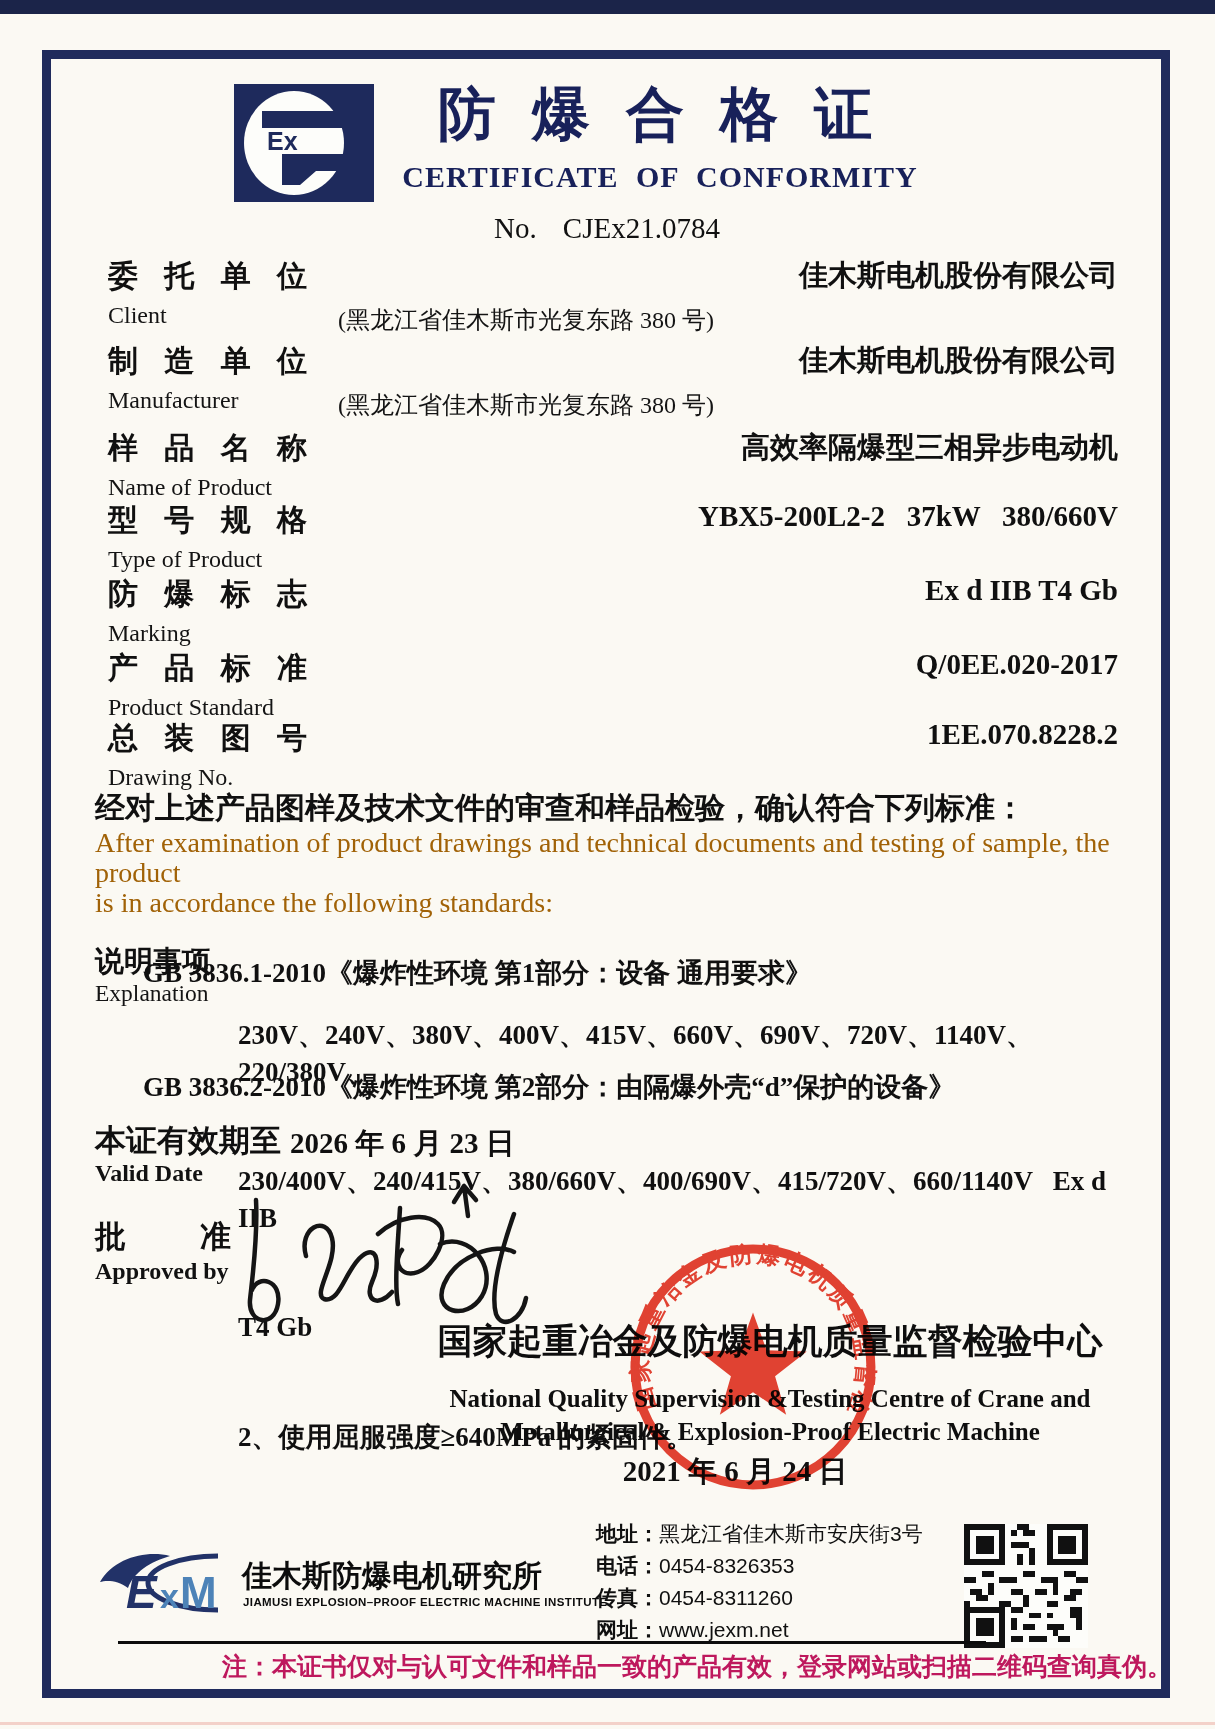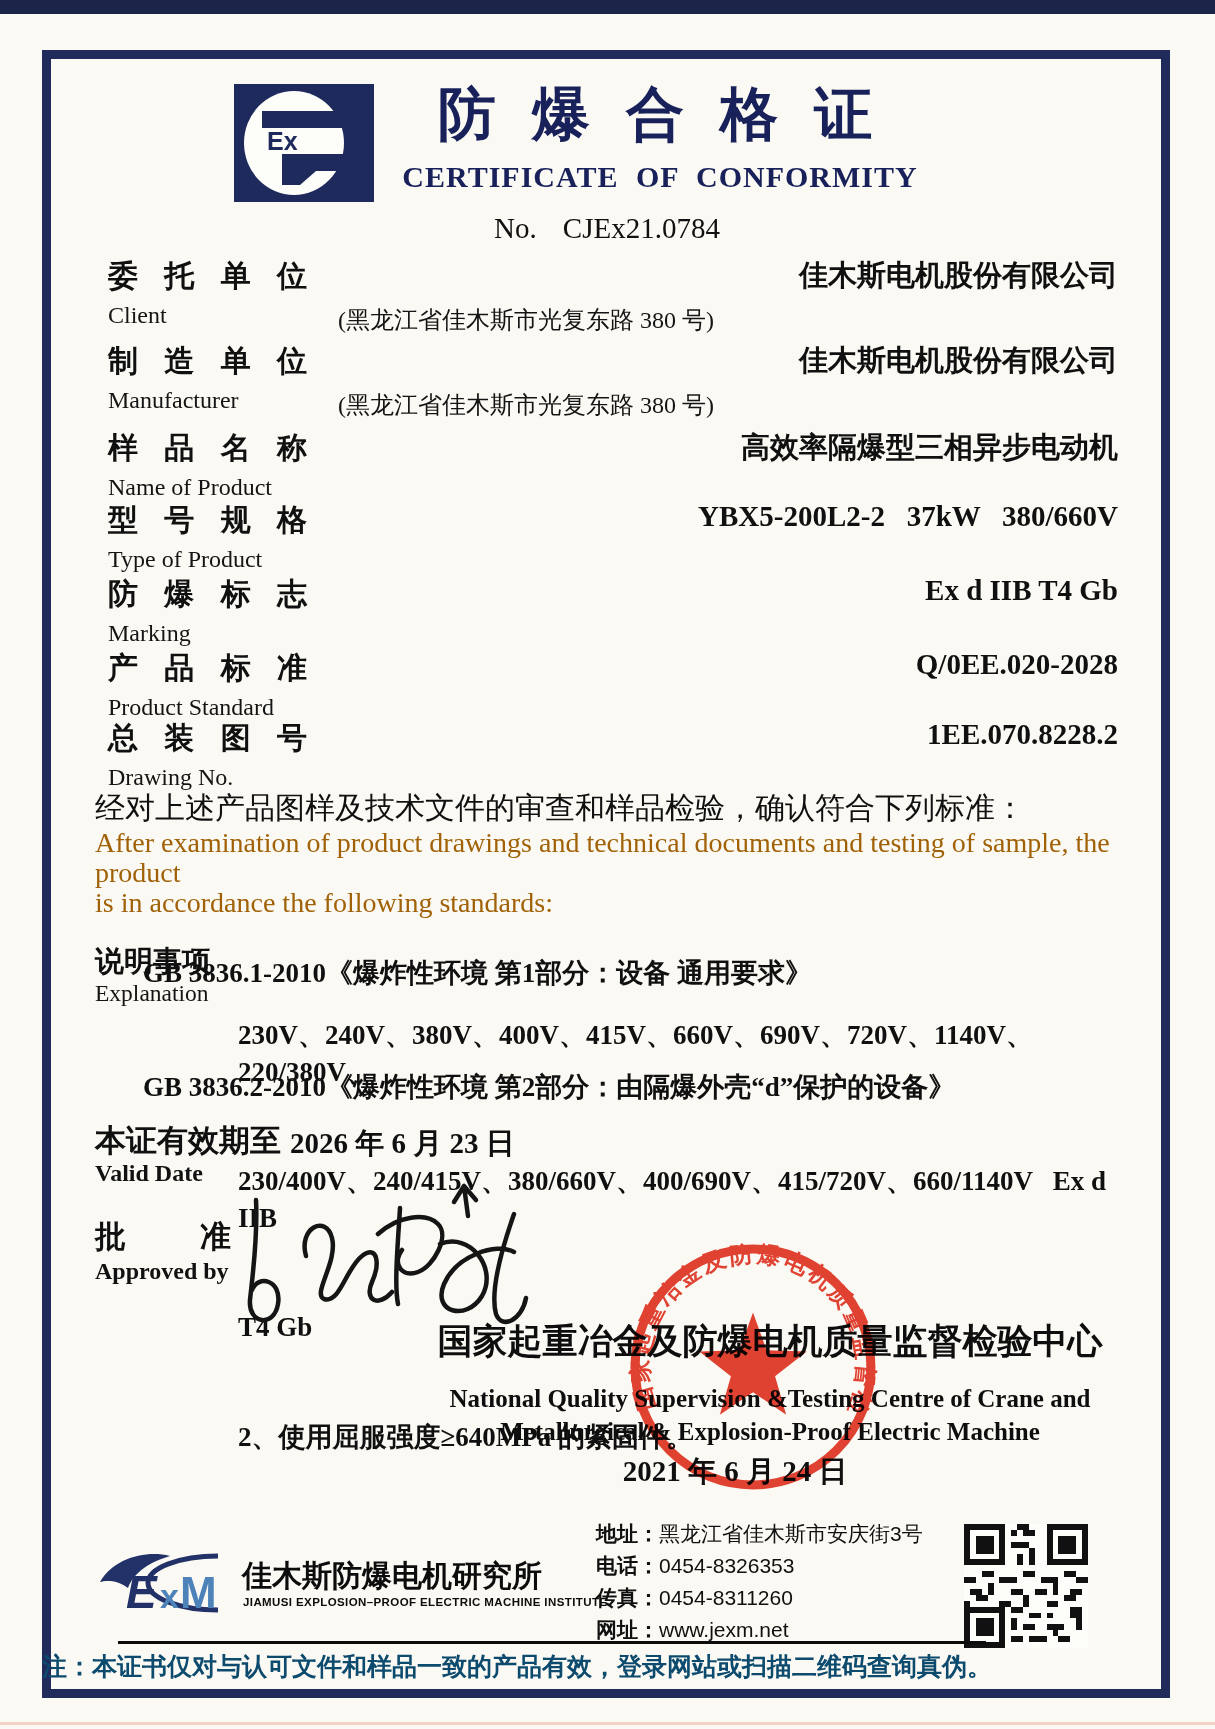--- a/index.html
+++ b/index.html
@@ -18,21 +18,21 @@
   .no-line .sp{display:inline-block;width:26px;}
   
   .row{left:0;top:0;width:1215px;}
   .flabel{position:absolute;left:108px;width:235px;}
   .fzh{font-size:30px;font-weight:800;letter-spacing:9px;white-space:pre-wrap;color:#101010;}
   .fen{margin-top:5px;font-family:"Liberation Serif",serif;font-size:24px;color:#141414;}
   .fval{position:absolute;left:338px;width:780px;}
   .v1{font-family:"Liberation Serif",serif;font-weight:600;font-size:29px;white-space:pre-wrap;color:#101010;text-align:right;}
   .v2{margin-top:8px;font-family:"Liberation Serif",serif;font-size:24px;white-space:pre-wrap;color:#141414;}
   
-  .stmt-zh{left:95px;top:788px;width:1020px;font-size:30px;font-weight:400;color:#101010;}
+  .stmt-zh{left:95px;top:788px;width:1020px;font-size:30px;font-weight:700;color:#101010;}
   .stmt-en{left:95px;top:828px;width:1020px;font-family:"Liberation Serif",serif;font-size:28px;line-height:30px;color:#a16207;}
   .standards{left:143px;top:878px;width:980px;font-family:"Liberation Serif",serif;font-weight:600;font-size:27px;line-height:38px;white-space:pre-wrap;color:#101010;}
   
   .exp-zh{left:95px;top:942px;font-size:29px;font-weight:800;color:#101010;}
   .exp-en{left:95px;top:980px;font-family:"Liberation Serif",serif;font-size:23.5px;color:#141414;text-align:center;}
   .exp-lines{left:238px;top:944px;width:890px;font-family:"Liberation Serif",serif;font-weight:600;font-size:27px;line-height:36.5px;white-space:pre-wrap;color:#101010;}
   
   .valid-zh{left:95px;top:1120px;font-size:31px;font-weight:800;color:#101010;}
   .valid-en{left:95px;top:1160px;font-family:"Liberation Serif",serif;font-weight:700;font-size:24px;color:#111;}
   .valid-val{left:290px;top:1124px;font-family:"Liberation Serif",serif;font-weight:600;font-size:29px;white-space:pre-wrap;color:#101010;}
@@ -47,21 +47,21 @@
   
   .jexm{left:92px;top:1544px;}
   .inst-zh{left:242px;top:1556px;font-size:30px;font-weight:900;letter-spacing:0px;color:#0c0c0c;}
   .inst-en{left:243px;top:1596px;font-size:11.5px;font-weight:700;letter-spacing:.4px;color:#0c0c0c;}
   .contacts{left:596px;top:1520px;width:380px;}
   .c-row{height:32px;font-size:21px;color:#101010;}
   .c-label{font-weight:800;}
   .c-val{font-weight:500;margin-top:19px;}
   .rule{left:118px;top:1641px;width:868px;height:3px;background:#0c0c0c;}
   .qr{left:964px;top:1524px;}
-  .note{left:42px;top:1650px;width:1130px;text-align:left;font-size:25px;font-weight:800;color:#0c4a6e;}
+  .note{left:42px;top:1650px;width:1130px;text-align:right;font-size:25px;font-weight:800;color:#be185d;}
 </style>
 </head>
 <body>
 
 <div>
 
   <div class="abs topbar"></div>
   <div class="abs frame"></div>
 
   <svg class="abs" style="left:234px;top:84px" width="140" height="118" viewBox="0 0 140 118">
@@ -126,21 +126,21 @@
     <div class="fval">
         <div class="v1">Ex d IIB T4 Gb</div>
       </div>
   </div>
   <div class="abs row" style="top:648px">
     <div class="flabel">
         <div class="fzh">产 品 标 准</div>
       <div class="fen">Product Standard</div>
       </div>
     <div class="fval">
-        <div class="v1">Q/0EE.020-2028</div>
+        <div class="v1">Q/0EE.020-2017</div>
       </div>
   </div>
   <div class="abs row" style="top:718px">
     <div class="flabel">
         <div class="fzh">总 装 图 号</div>
       <div class="fen">Drawing No.</div>
       </div>
     <div class="fval">
         <div class="v1">1EE.070.8228.2</div>
       </div>

